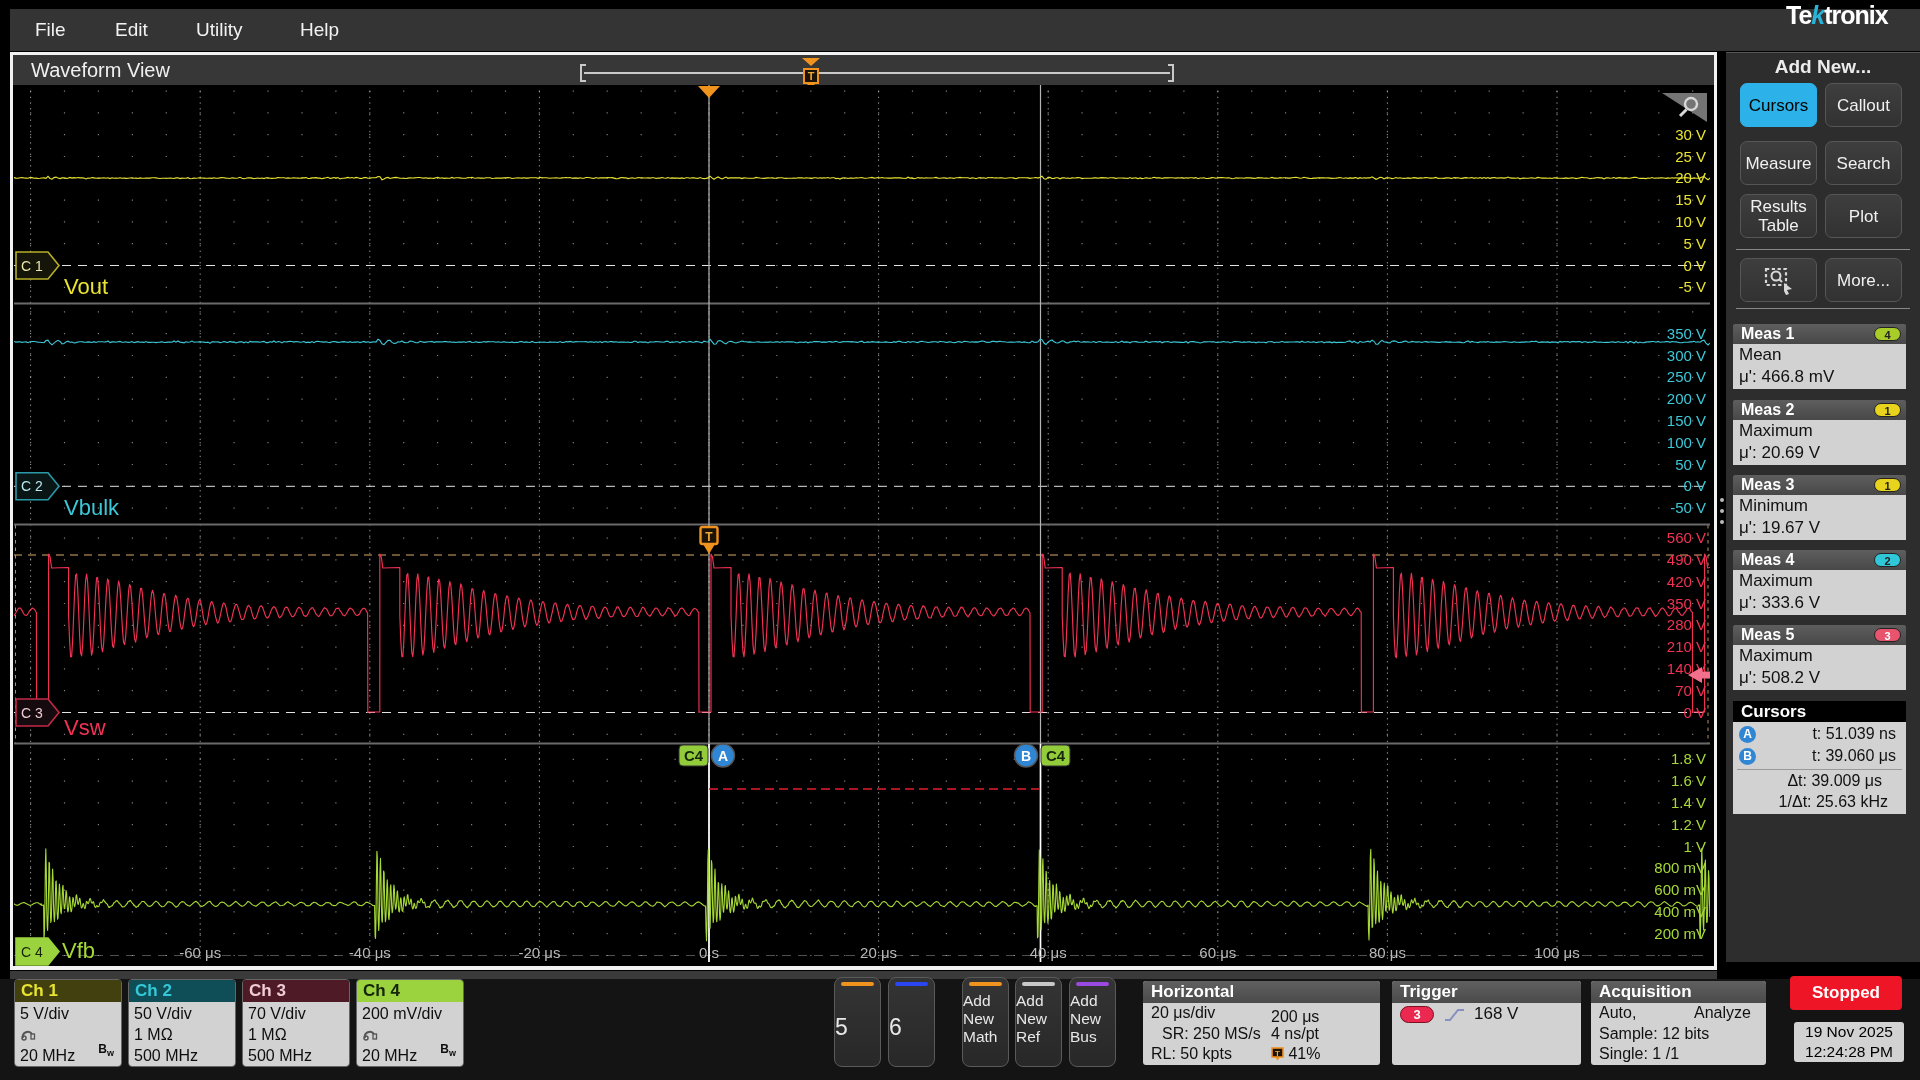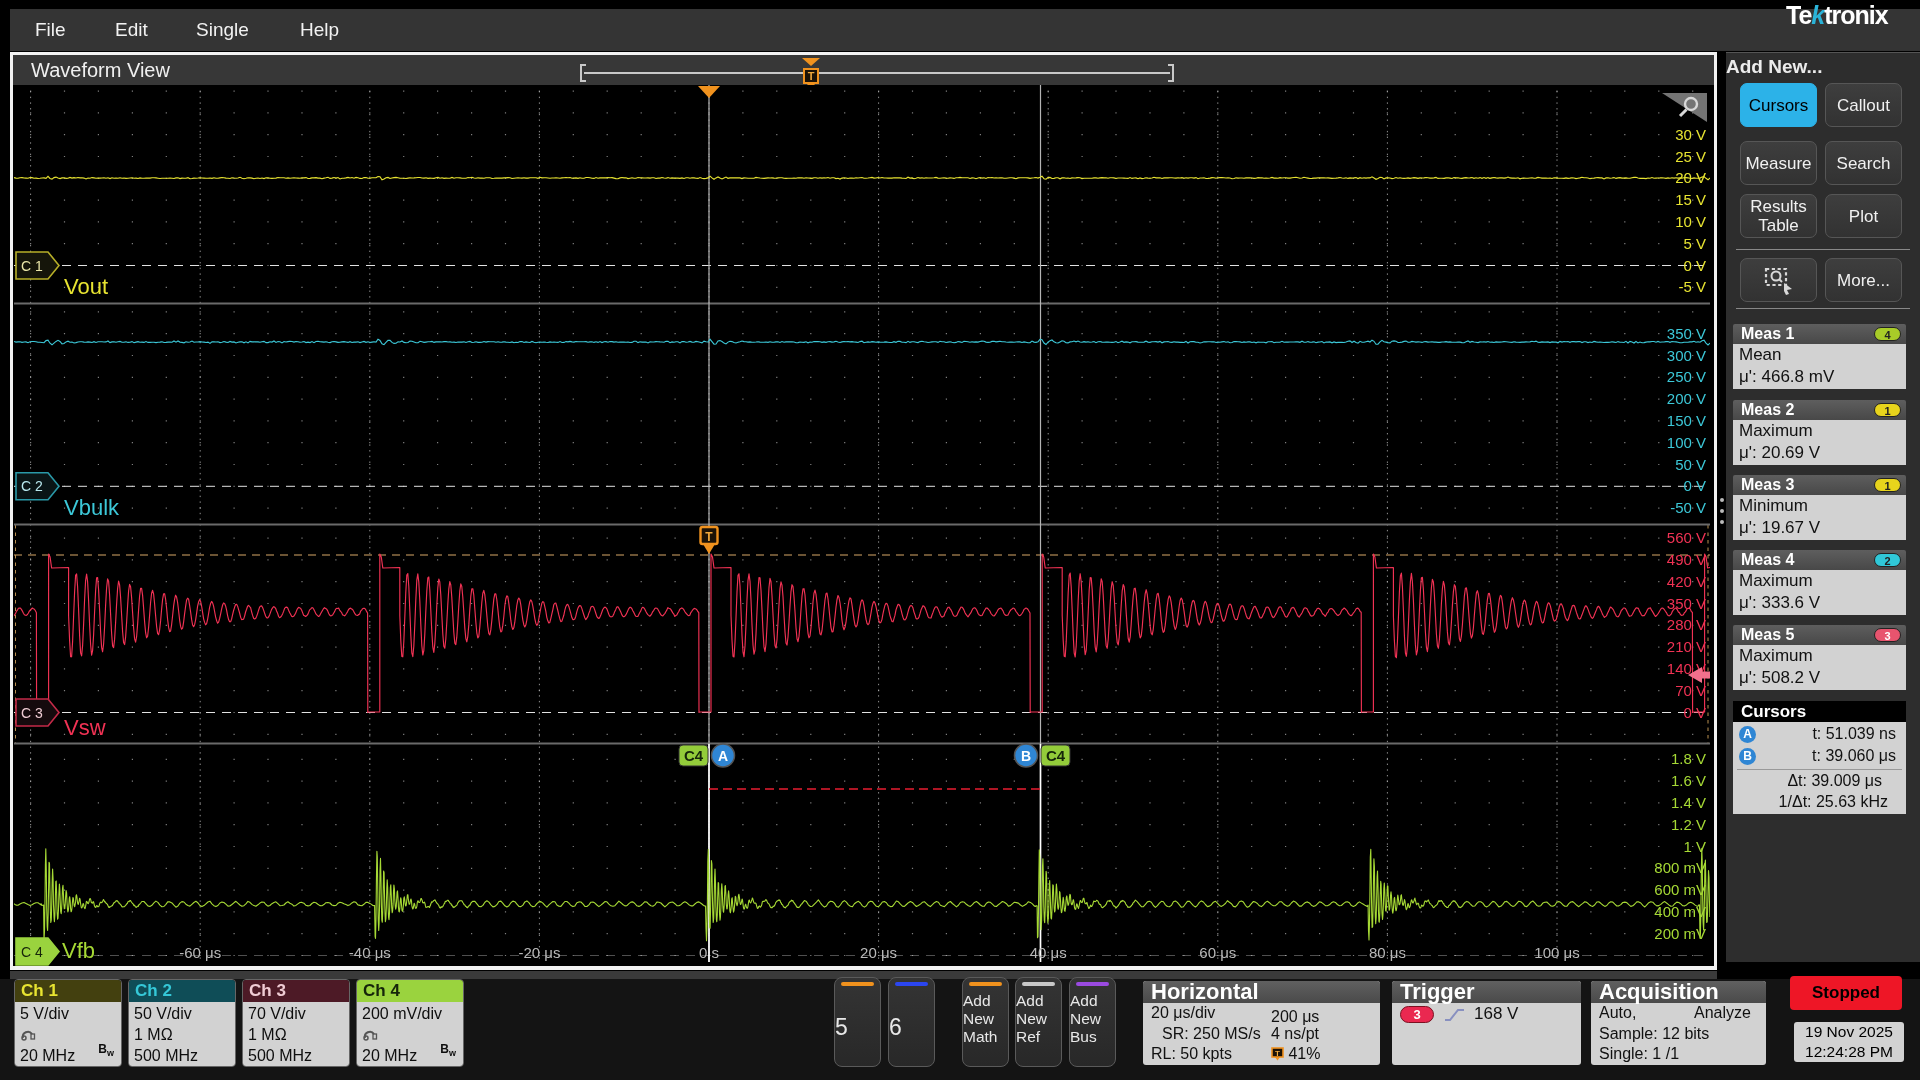--- a/index.html
+++ b/index.html
@@ -8,32 +8,32 @@
 #wview{left:10px;top:52px;width:1707px;height:918px;background:#000;border:3px solid #f2f2f2;border-bottom-width:4px}
 #titlebar{left:0;top:0;width:1701px;height:30px;background:#373737;color:#f0f0f0;font-size:20px}
 #grat{position:absolute;left:1px;top:30px}
 #rpanel{left:1726px;top:52px;width:194px;height:910px;background:#2d2d2d;border-top:1px solid #555}
 .pb{position:absolute;width:77px;height:44px;background:linear-gradient(#3e3e3e,#323232);border:1px solid #565656;border-radius:7px;color:#f0f0f0;font-size:17px;display:flex;align-items:center;justify-content:center;text-align:center;line-height:19px}
 .mcard{position:absolute;left:7px;width:173px}
 .mhead{height:20px;background:linear-gradient(#5e5e5e,#484848);color:#fff;font-size:16px;font-weight:bold;padding-left:8px;line-height:20px;border-radius:2px 2px 0 0;position:relative}
 .mbadge{position:absolute;right:5px;top:3px;width:27px;height:14px;border-radius:7px;font-size:11px;font-weight:bold;text-align:center;line-height:14px;color:#222;border:1px solid #222}
 .mbody{background:#d2d2d2;color:#111;font-size:17px;line-height:22px;padding:0 6px;height:45px}
 .bpanel{position:absolute;top:981px;height:84px;background:#d2d2d2;border-radius:3px;overflow:hidden}
-.bph{height:22px;background:linear-gradient(#606060,#4a4a4a);color:#fff;font-weight:bold;font-size:22px;padding-left:8px;line-height:22px}
+.bph{height:22px;background:linear-gradient(#606060,#4a4a4a);color:#fff;font-weight:bold;font-size:17px;padding-left:8px;line-height:22px}
 .bpb{font-size:16px;color:#111;line-height:20.5px;padding:0 8px;position:relative}
 .chb{position:absolute;top:979px;width:108px;height:88px;border-radius:4px;overflow:hidden;border:1px solid #666}
 .chh{height:22px;font-size:17px;font-weight:bold;padding-left:6px;line-height:22px}
 .chbody{background:#d2d2d2;color:#0e0e0e;font-size:16px;line-height:21px;padding:1px 5px;height:66px;position:relative}
 .nbtn{position:absolute;top:977px;width:47px;height:90px;background:linear-gradient(#343434,#282828);border:1.5px solid #5a5a5a;border-radius:8px;color:#e8e8e8;text-align:left}
 .stripe{position:absolute;left:6px;right:6px;top:4px;height:4px;border-radius:2px}
 </style></head><body>
 <div class="abs" id="menubar">
 <span style="left:25px">File</span>
     <span style="left:105px">Edit</span>
-    <span style="left:186px">Single</span>
+    <span style="left:186px">Utility</span>
     <span style="left:290px">Help</span>
 </div>
 <div class="abs" style="left:1786px;top:1px;width:124px;height:30px;font-size:25px;font-weight:bold;color:#fff;letter-spacing:-1px">Te<span style="color:#2ab3d8;font-style:italic">k</span>tronix</div>
 <div class="abs" id="wview">
 <div class="abs" id="titlebar">
       <span style="position:absolute;left:18px;top:4px">Waveform View</span>
 <div class="abs" style="left:571px;top:17px;width:586px;height:2px;background:#c9c9c9"></div>
 <div class="abs" style="left:567px;top:9px;width:6px;height:18px;border:2px solid #c9c9c9;border-right:none"></div>
 <div class="abs" style="left:1155px;top:9px;width:6px;height:18px;border:2px solid #c9c9c9;border-left:none"></div>
 <div class="abs" style="left:789px;top:3px;width:0;height:0;border-left:9px solid transparent;border-right:9px solid transparent;border-top:8px solid #f0921e"></div>
@@ -136,21 +136,21 @@
 <polygon points="689,459 701,459 695,469" fill="#f0921e"></polygon>
 </g>
 <polygon points="1648,8 1693,8 1693,37" fill="#7e7e7e" opacity="0.92"></polygon>
 <circle cx="1677" cy="19" r="6" fill="none" stroke="#d8d8d8" stroke-width="2.4"></circle>
 <line x1="1672.5" y1="24.5" x2="1666" y2="31" stroke="#d8d8d8" stroke-width="3"></line>
 <polygon points="1674,590 1688,582 1688,586.5 1696,586.5 1696,593.5 1688,593.5 1688,598" fill="#f2708c"></polygon>
 
 </svg>
 </div>
 <div class="abs" id="rpanel">
-    <div style="position:absolute;top:3px;left:0;right:0;font-size:19px;font-weight:bold;color:#ececec">Add New...</div>
+    <div style="position:absolute;top:3px;left:0;right:0;text-align:center;font-size:19px;font-weight:bold;color:#ececec">Add New...</div>
     <div class="pb" style="left:14px;top:30px;background:#2cb2e8;color:#000;border-color:#2cb2e8">Cursors</div>
     <div class="pb" style="left:99px;top:30px;">Callout</div>
     <div class="pb" style="left:14px;top:88px;">Measure</div>
     <div class="pb" style="left:99px;top:88px;">Search</div>
     <div class="pb" style="left:14px;top:141px;">Results<br>Table</div>
     <div class="pb" style="left:99px;top:141px;">Plot</div>
     <div class="pb" style="left:14px;top:205px;">
       <svg width="34" height="30" viewBox="0 0 34 30">
         <rect x="4" y="4" width="20" height="16" fill="none" stroke="#d8d8d8" stroke-width="2.2" stroke-dasharray="3.2 2.6"></rect>
         <circle cx="14" cy="11" r="4.5" fill="none" stroke="#d8d8d8" stroke-width="2"></circle>
@@ -272,13 +272,13 @@
   </div>
 <div class="bpanel" style="left:1591px;width:175px">
 <div class="bph">Acquisition</div>
 <div class="bpb">
 <div style="position:absolute;left:8px;top:0">Auto,</div>
       <div style="position:absolute;left:103px;top:0">Analyze</div>
 <div style="position:absolute;left:8px;top:20.5px">Sample: 12 bits</div>
 <div style="position:absolute;left:8px;top:41px">Single: 1 /1</div>
 </div>
   </div>
-<div class="abs" style="left:1790px;top:976px;width:112px;height:34px;background:#ee1626;border-radius:4px;color:#000000;font-weight:bold;font-size:17px;text-align:center;line-height:34px">Stopped</div>
+<div class="abs" style="left:1790px;top:976px;width:112px;height:34px;background:#ee1626;border-radius:4px;color:#ffffff;font-weight:bold;font-size:17px;text-align:center;line-height:34px">Stopped</div>
 <div class="abs" style="left:1794px;top:1022px;width:110px;height:40px;background:#d2d2d2;border-radius:3px;color:#000;font-size:15.5px;text-align:center;line-height:20px">19 Nov 2025<br>12:24:28 PM</div>
 </body></html>

